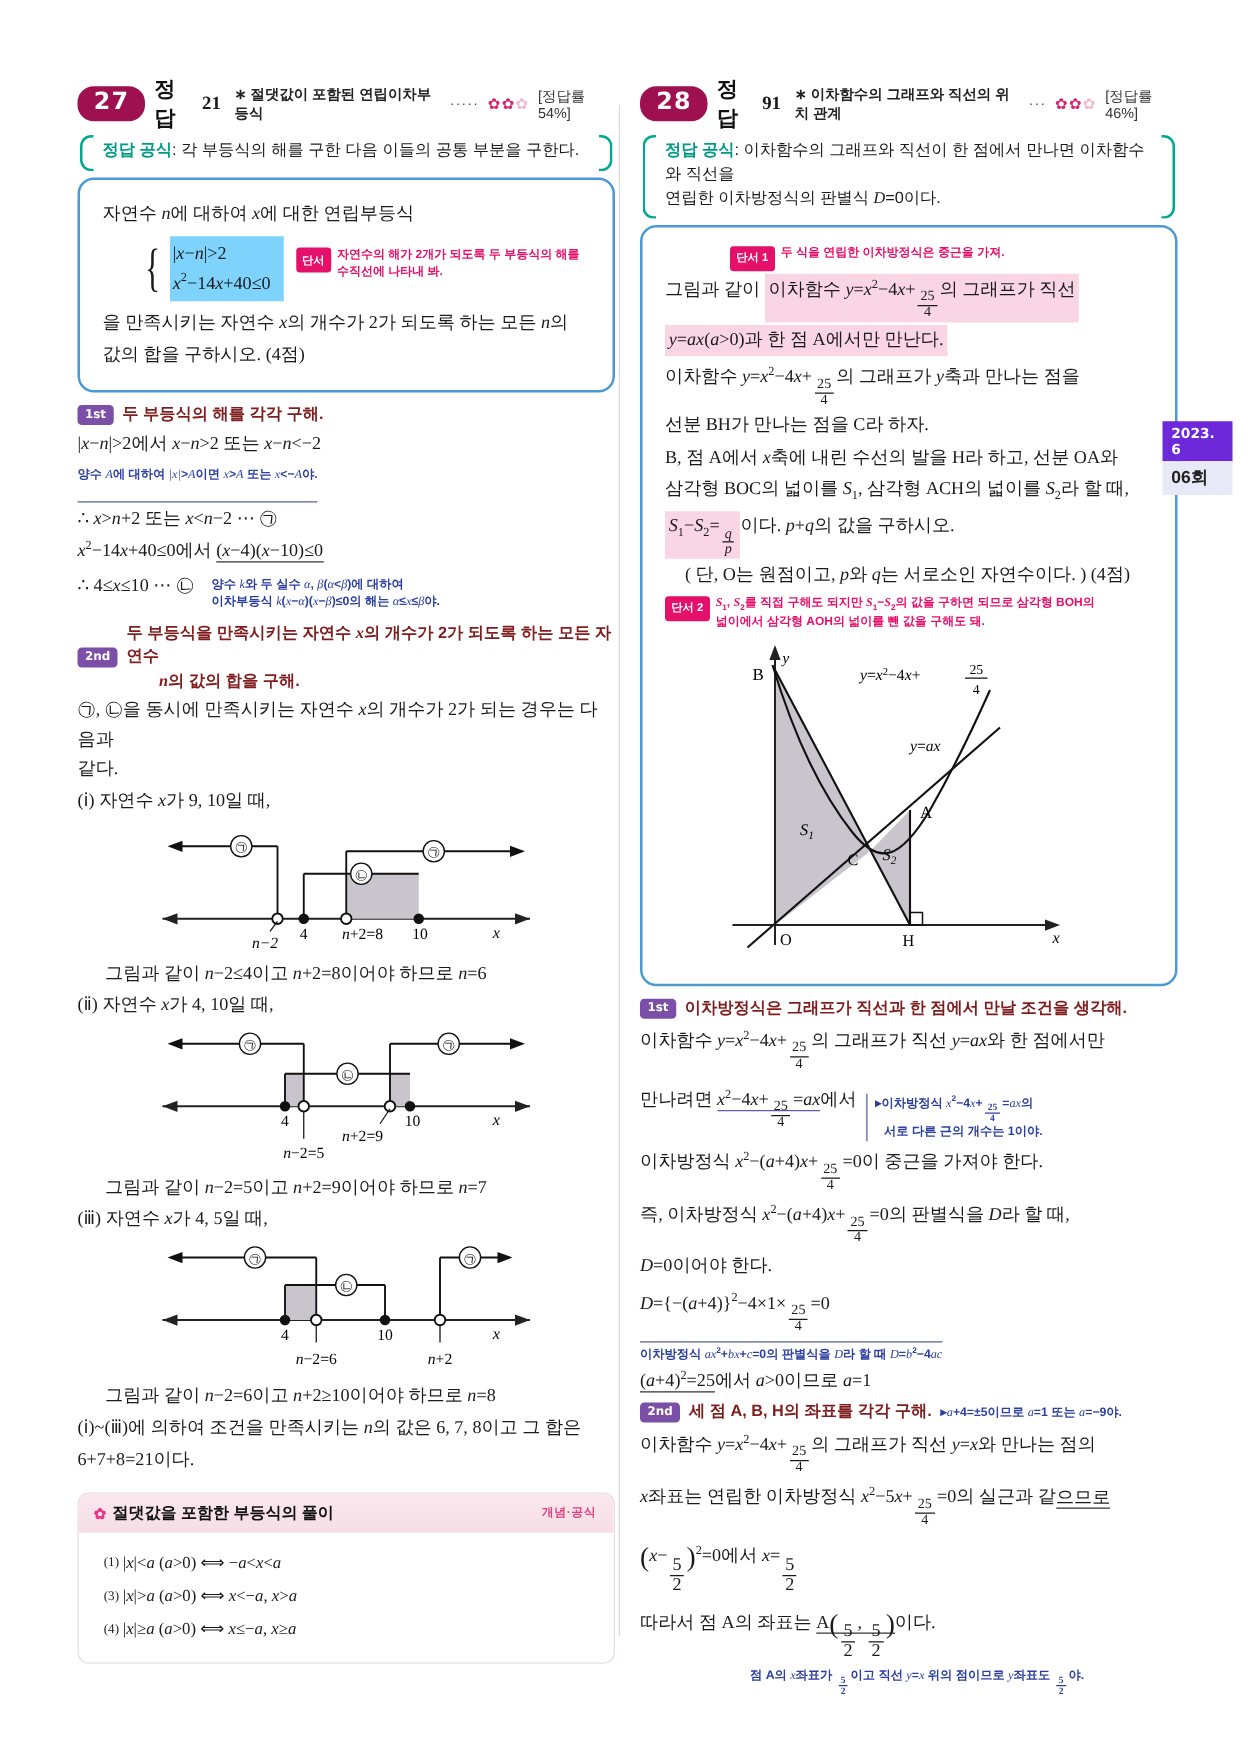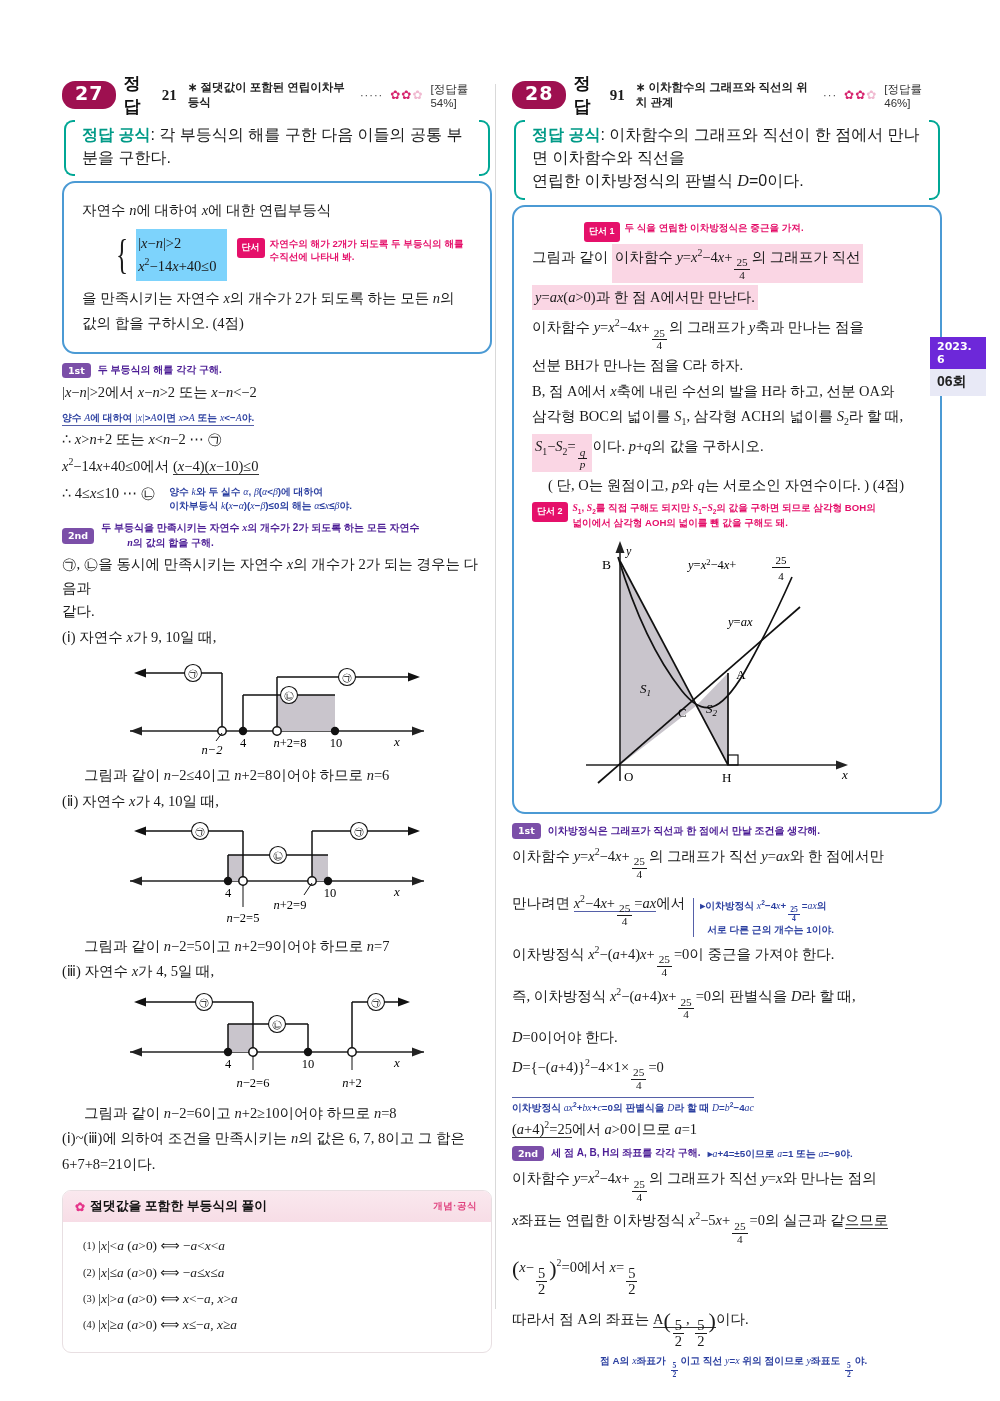--- a/index.html
+++ b/index.html
@@ -8,21 +8,21 @@
     width:1000px; height:1401px;
     background:#ffffff;
     font-family:"Liberation Sans", sans-serif;
     color:#1a1a1a;
     position:relative;
     overflow:hidden;
   }
   .page { position:relative; width:1000px; height:1401px; }
 
   
-  .col { position:absolute; top:80px; width:430px; }
+  .col { position:absolute; top:68px; width:430px; }
   .col-left  { left:62px; }
   .col-right { left:512px; }
 
   .divider { position:absolute; left:495px; top:84px; width:1px; height:1225px; background:#d9d9d9; }
 
   
   .prob-head { display:flex; align-items:center; gap:7px; height:30px; }
   .num-badge {
     background:#9e1050; color:#fff;
     font-size:19px; font-weight:700;
@@ -38,21 +38,21 @@
   .dots { font-size:11px; color:#444; letter-spacing:1px; }
   .stars { font-size:12px; letter-spacing:1px; }
   .star-on { color:#d6246e; }
   .star-off { color:#f0b9d0; }
   .rate { font-size:11.5px; color:#333; }
 
   
   .formula-strip {
     position:relative; margin-top:9px;
     padding:4px 18px 4px 20px;
-    font-size:16px; line-height:1.45; color:#1a1a1a;
+    font-size:13px; line-height:1.45; color:#1a1a1a;
   }
   .formula-strip .kw { color:#009a87; font-weight:700; }
   .formula-strip::before, .formula-strip::after {
     content:""; position:absolute; top:1px;
     width:9px; height:calc(100% - 2px);
     border:2px solid #00a795;
   }
   .formula-strip::before { left:2px;  border-right:none; border-radius:9px 0 0 9px; }
   .formula-strip::after  { right:2px; border-left:none;  border-radius:0 9px 9px 0; }
 
@@ -97,21 +97,21 @@
 
   
   .step { display:flex; align-items:center; gap:7px; margin:7px 0 3px 0; }
   .step-tag {
     background:#7b4fa8; color:#fff;
     font-size:9.5px; font-weight:700;
     padding:2px 6px 2.5px 6px; border-radius:3.5px;
     flex:none; margin-top:2px;
     font-family:"DejaVu Sans", sans-serif;
   }
-  .step-txt { font-size:10px; font-weight:700; color:#4c1d95; line-height:1.5; }
+  .step-txt { font-size:13px; font-weight:700; color:#7f1d1d; line-height:1.5; }
 
   
   .mt {
     font-family:"Liberation Serif", serif;
     font-size:14.5px; line-height:1.62;
     margin:2px 0;
   }
   .mt.sp { margin:5px 0; }
   .ul { border-bottom:1.4px solid #333; }
   .ul-blue { border-bottom:1.4px solid #5560a8; }
@@ -215,21 +215,21 @@
       <div class="mt">을 만족시키는 자연수 <i class="v">x</i>의 개수가 2가 되도록 하는 모든 <i class="v">n</i>의</div>
       <div class="mt">값의 합을 구하시오. (4점)</div>
     </div>
 
     <div class="step">
       <span class="step-tag">1st</span>
       <span class="step-txt">두 부등식의 해를 각각 구해.</span>
     </div>
 
     <div class="mt">|<i class="v">x</i>−<i class="v">n</i>|&gt;2에서 <i class="v">x</i>−<i class="v">n</i>&gt;2 또는 <i class="v">x</i>−<i class="v">n</i>&lt;−2</div>
-    <div class="note" style="border-bottom:1.2px solid #5560a8; display:inline-block; padding-bottom:1px;">
+    <div class="note" style="border-bottom:1.2px solid #5560a8; display:inline-block; padding-bottom:14px;">
       양수 <i>A</i>에 대하여 <i>|x|</i>&gt;<i>A</i>이면 <i>x</i>&gt;<i>A</i> 또는 <i>x</i>&lt;−<i>A</i>야.
     </div>
     <div class="mt">∴ <i class="v">x</i>&gt;<i class="v">n</i>+2 또는 <i class="v">x</i>&lt;<i class="v">n</i>−2 ⋯ ㉠</div>
     <div class="mt"><i class="v">x</i><sup>2</sup>−14<i class="v">x</i>+40≤0에서 <span class="ul">(<i class="v">x</i>−4)(<i class="v">x</i>−10)≤0</span></div>
 
     <div style="display:flex; align-items:flex-start; gap:14px;">
       <div class="mt" style="flex:none;">∴ 4≤<i class="v">x</i>≤10 ⋯ ㉡</div>
       <div class="note" style="margin-top:5px;">
         양수 <i>k</i>와 두 실수 <i>α</i>, <i>β</i>(<i>α</i>&lt;<i>β</i>)에 대하여<br>
         이차부등식 <i>k</i>(<i>x</i>−<i>α</i>)(<i>x</i>−<i>β</i>)≤0의 해는 <i>α</i>≤<i>x</i>≤<i>β</i>야.
@@ -378,21 +378,20 @@
     <div class="concept">
       <div class="concept-head">
         <span class="concept-title">
           <span class="flower">✿</span>
           <span>절댓값을 포함한 부등식의 풀이</span>
         </span>
         <span class="concept-tag">개념·공식</span>
       </div>
       <div class="concept-body">
         <div><span class="n">(1)</span>|<i class="v">x</i>|&lt;<i class="v">a</i> (<i class="v">a</i>&gt;0) ⟺ −<i class="v">a</i>&lt;<i class="v">x</i>&lt;<i class="v">a</i></div>
-        <div><span class="n">(2)</span>|<i class="v">x</i>|≤<i class="v">a</i> (<i class="v">a</i>&gt;0) ⟺ −<i class="v">a</i>≤<i class="v">x</i>≤<i class="v">a</i></div>
         <div><span class="n">(3)</span>|<i class="v">x</i>|&gt;<i class="v">a</i> (<i class="v">a</i>&gt;0) ⟺ <i class="v">x</i>&lt;−<i class="v">a</i>, <i class="v">x</i>&gt;<i class="v">a</i></div>
         <div><span class="n">(4)</span>|<i class="v">x</i>|≥<i class="v">a</i> (<i class="v">a</i>&gt;0) ⟺ <i class="v">x</i>≤−<i class="v">a</i>, <i class="v">x</i>≥<i class="v">a</i></div>
       </div>
     </div>
   </div>
 
   <div class="col col-right">
 
     <div class="prob-head">
       <span class="num-badge">28</span>

